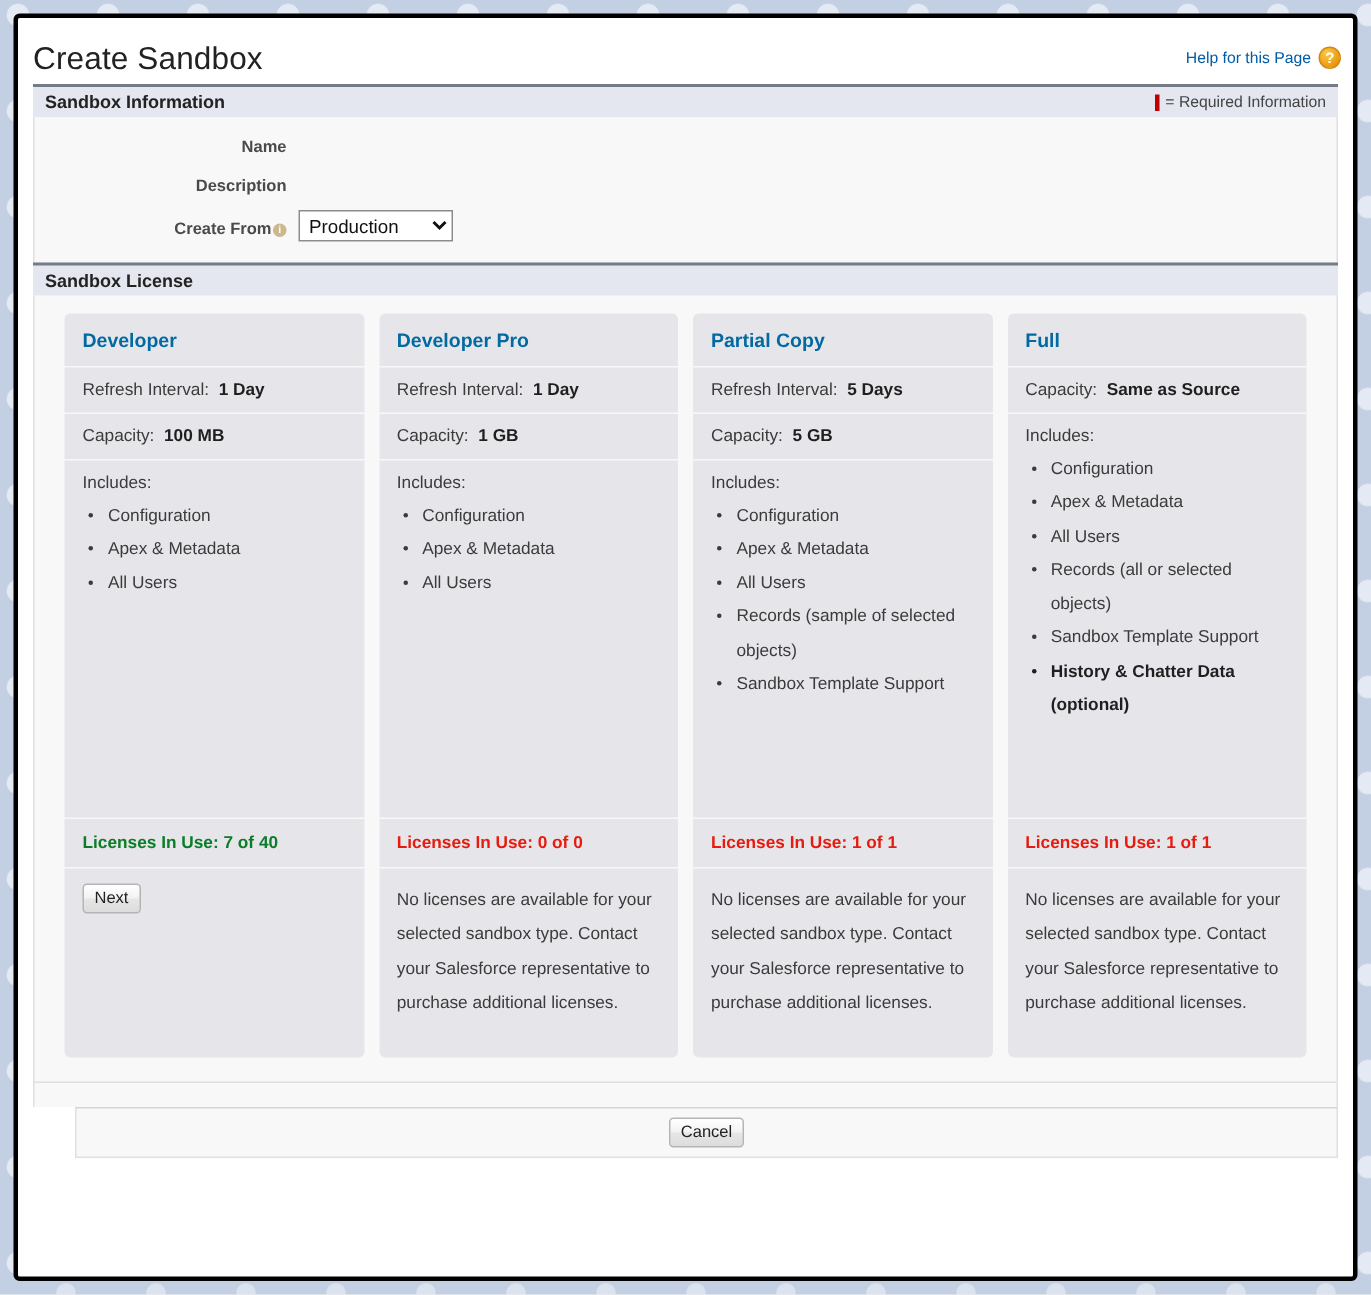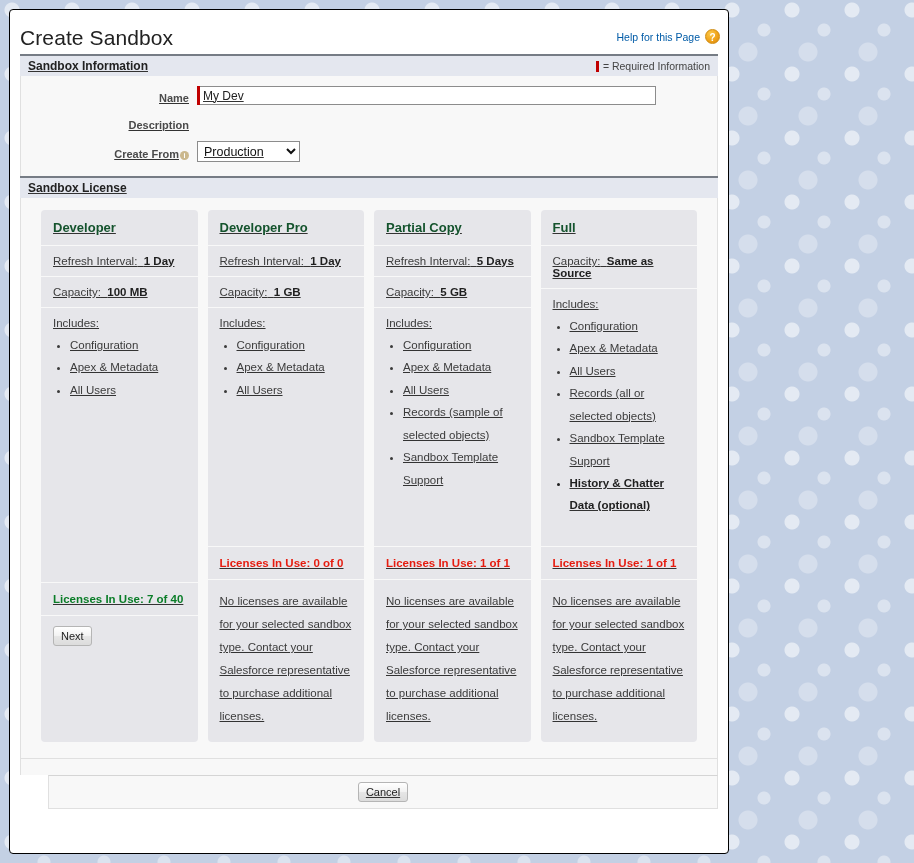--- a/index.html
+++ b/index.html
@@ -18,26 +18,25 @@
       radial-gradient(circle at 12px 10px, rgba(255,255,255,0.55) 0 7px, rgba(255,255,255,0) 8px),
       radial-gradient(circle at 44px 30px, rgba(255,255,255,0.40) 0 6px, rgba(255,255,255,0) 7px),
       radial-gradient(circle at 28px 52px, rgba(255,255,255,0.30) 0 9px, rgba(255,255,255,0) 10px);
     background-size: 60px 64px, 60px 64px, 60px 64px;
   }
 
   
   #page-card {
     position: absolute;
     left: 9px; top: 9px;
-    width: 720px; height: 845px;
+    width: 896px; height: 845px;
     background: #ffffff;
-    border: 1px solid #000000;
+    border: 3px solid #000000;
     border-radius: 4px;
     overflow: hidden;
-    text-decoration: underline;
   }
 
   
   .page-header {
     position: relative;
     height: 44px;
     padding: 0 14px 0 10px;
   }
   .page-title {
     position: absolute;
@@ -203,21 +202,21 @@
     gap: 1px;
   }
   .lic-cell {
     background: #e6e6ea;
     padding: 9px 12px;
   }
   .lic-head {
     border-radius: 4px 4px 0 0;
     font-size: 13px;
     font-weight: bold;
-    color: #14532d;
+    color: #0369a1;
     padding: 10px 12px;
   }
   .lic-meta {
     font-size: 11.5px;
     color: #3b3b3b;
   }
   .lic-meta b { color: #1f1f1f; }
   .lic-includes {
     flex: 1 1 auto;
     min-height: 238px;
@@ -306,24 +305,20 @@
       <span class="required-legend">
         <span class="req-bar"></span>
         <span>= Required Information</span>
       </span>
     </div>
 
     <div class="form-body">
 
       <div class="form-row">
         <div class="form-label">Name</div>
-        <div class="field-wrap">
-          <span class="req-marker"></span>
-          <input class="text-input" type="text" value="My Dev" style="">
-        </div>
       </div>
 
       <div class="form-row">
         <div class="form-label">Description</div>
       </div>
 
       <div class="form-row" style="margin-bottom:2px;">
         <div class="form-label" style="padding-top:5px;"><span>Create From</span><span class="info-icon">i</span></div>
         <div class="field-wrap">
           <select class="select-input">

